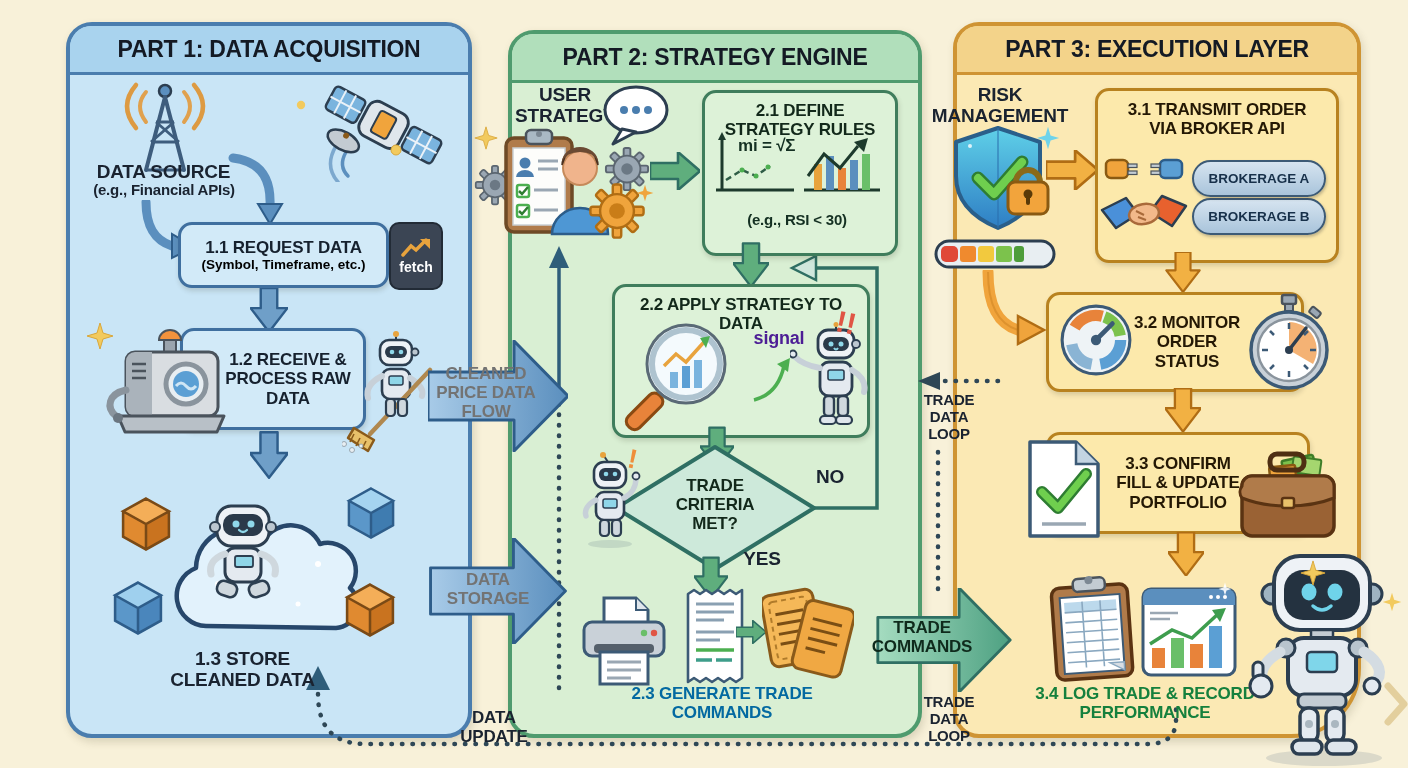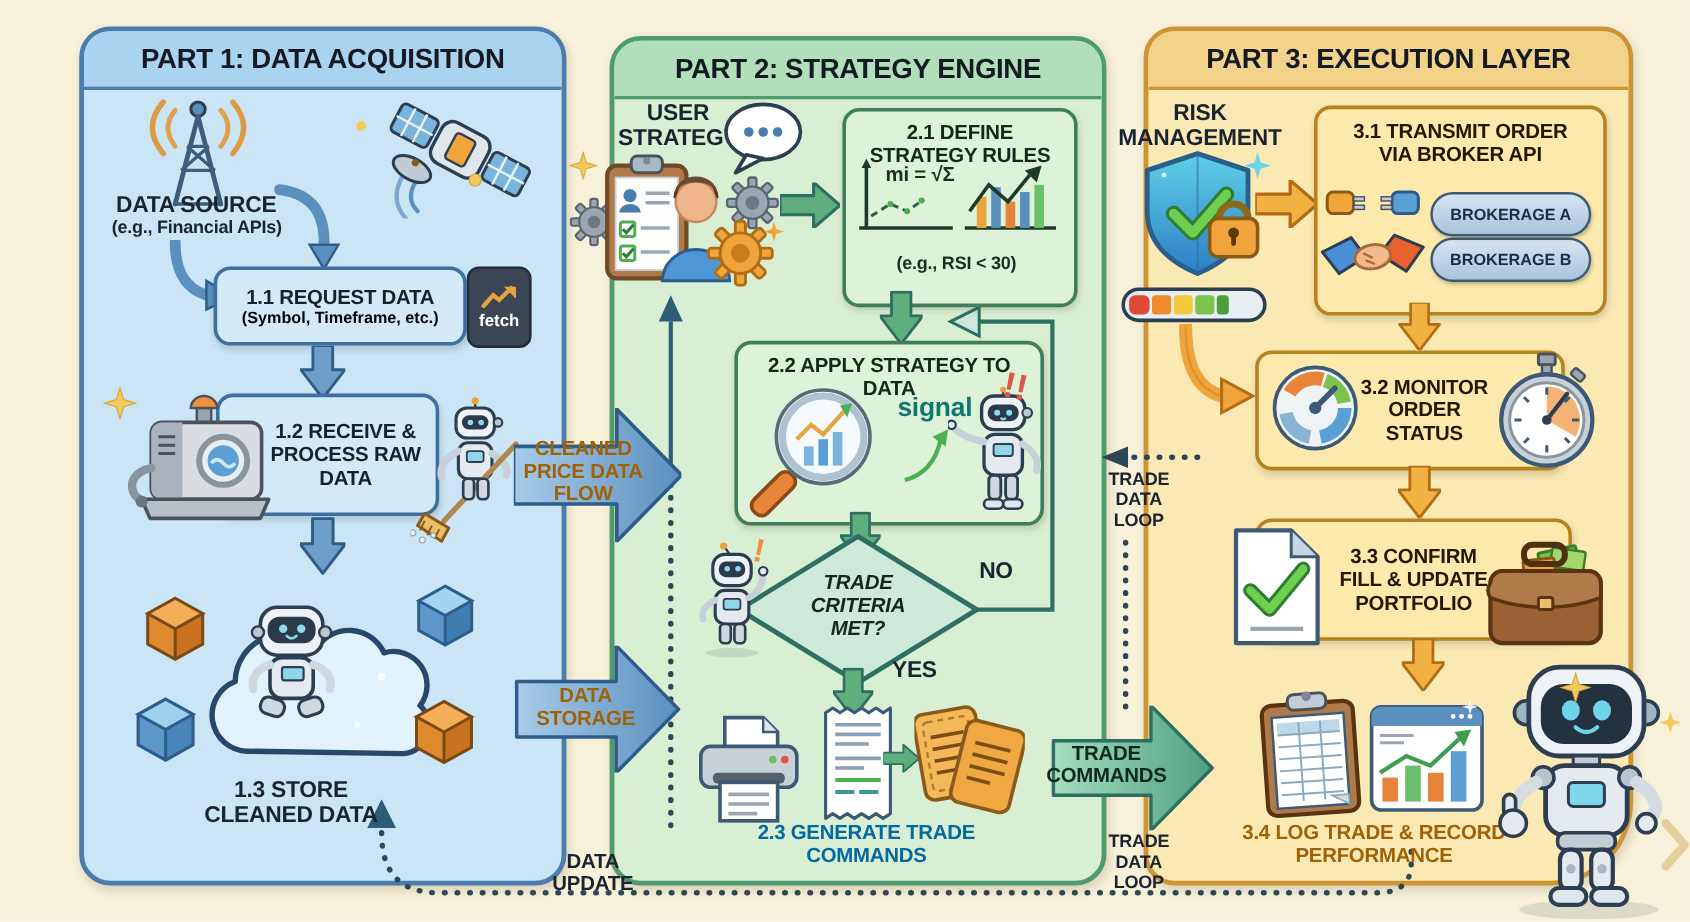--- a/index.html
+++ b/index.html
@@ -16,21 +16,21 @@
   .n3{background:#fce9ab;border-color:#b8821f;}
   .nt{font-weight:800;font-size:17px;color:#16212e;line-height:1.12;letter-spacing:-.2px;}
   .nt2{color:#12281a;}
   .nt3{color:#241804;}
   .sub{font-weight:700;font-size:13.5px;color:#000000;}
   .pill{position:absolute;border-radius:999px;border:2.5px solid #3c5a76;background:linear-gradient(#d6e4f0,#a9c4db);display:flex;align-items:center;justify-content:center;font-size:13.5px;font-weight:800;color:#17304a;box-shadow:1px 2px 3px rgba(60,60,60,.3);}
   .ar-blue{fill:#6f9fc8;stroke:#2e5d8a;stroke-width:2.6;stroke-linejoin:round;}
   .ar-green{fill:#5fae7d;stroke:#2f6f63;stroke-width:2.6;stroke-linejoin:round;}
   .ar-orange{fill:#f2b143;stroke:#b06d14;stroke-width:2.6;stroke-linejoin:round;}
   .dotted{fill:none;stroke:#2e4756;stroke-width:4.5;stroke-dasharray:.5 10;stroke-linecap:round;}
-  .conn-lbl{color:#a16207;font-size:17px;}
+  .conn-lbl{color:#737373;font-size:17px;}
   .spark{position:absolute;}
   .excl{position:absolute;font-weight:800;transform:rotate(12deg);}
 </style>
 </head>
 <body>
 
 <div id="stage">
 
 
 <svg width="0" height="0" style="position:absolute">
@@ -385,21 +385,21 @@
         <rect x="22" y="76" width="16" height="44" rx="7" fill="#e8833a" stroke="#8a4a12" stroke-width="3"></rect>
       </g>
   <circle cx="70" cy="50" r="39" fill="#f4fafd" stroke="#5a6a76" stroke-width="3"></circle>
   <circle cx="70" cy="50" r="34" fill="#f4fafd" stroke="#aec3cf" stroke-width="6"></circle>
   <rect x="54" y="58" width="8" height="16" fill="#7ab4de"></rect>
       <rect x="66" y="52" width="8" height="22" fill="#5b9fd4"></rect>
       <rect x="78" y="46" width="8" height="28" fill="#7ab4de"></rect>
   <path d="M48,52 L60,40 L70,48 L88,28" stroke="#e8a33d" stroke-width="3.5" fill="none"></path>
   <polygon points="84,24 94,22 90,34" fill="#4caf50"></polygon>
 </svg>
-<div class="lbl" style="left:744px;top:328px;width:70px;font-size:22px;color:#0f766e;">signal</div>
+<div class="lbl" style="left:744px;top:328px;width:70px;font-size:18px;color:#4c1d95;">signal</div>
 <svg class="abs" style="left:744px;top:352px;width:56px;height:52px" viewBox="0 0 56 52">
   <path d="M10,48 C26,44 36,32 40,14" stroke="#4caf50" stroke-width="3.5" fill="none"></path>
   <polygon points="33,12 46,6 44,20" fill="#4caf50"></polygon>
 </svg>
 
 <svg class="abs" style="left:790px;top:322px;width:80px;height:118px" viewBox="0 0 80 118">
   <line x1="46" y1="8" x2="46" y2="3" stroke="#2c3e50" stroke-width="2"></line>
       <circle cx="46" cy="2.5" r="2.5" fill="#e8a33d"></circle>
   <rect x="28" y="8" width="36" height="28" rx="10" fill="#eef2f6" stroke="#2c3e50" stroke-width="2.8"></rect>
   <rect x="33" y="15" width="26" height="14" rx="7" fill="#2b3a4a"></rect>
@@ -420,21 +420,21 @@
 <div class="excl" style="left:836px;top:306px;font-size:30px;color:#e05545;">!!</div>
 
 <svg class="abs" style="left:700px;top:426px;width:34px;height:44px">
       <use href="#arrD" class="ar-green"></use>
     </svg>
 
 
 <svg class="abs" style="left:613px;top:444px;width:204px;height:128px" viewBox="0 0 204 128">
   <polygon points="102,3 201,64 102,125 3,64" fill="#cde9da" stroke="#2f6f63" stroke-width="4" stroke-linejoin="round"></polygon>
 </svg>
-<div class="lbl" style="left:665px;top:476px;width:100px;font-size:17px;color:#12281a;font-style:italic;">TRADE CRITERIA MET?</div>
+<div class="lbl" style="left:665px;top:476px;width:100px;font-size:17px;color:#12281a;">TRADE CRITERIA MET?</div>
 <div class="lbl" style="left:808px;top:466px;width:44px;font-size:19px;">NO</div>
 <div class="lbl" style="left:732px;top:548px;width:60px;font-size:19px;">YES</div>
 
 
 <svg class="abs" style="left:574px;top:452px;width:72px;height:104px" viewBox="0 0 72 104">
   <line x1="34" y1="10" x2="30" y2="4" stroke="#2c3e50" stroke-width="2"></line>
       <circle cx="29" cy="3" r="3" fill="#e8a33d"></circle>
   <rect x="20" y="10" width="32" height="26" rx="10" fill="#eef2f6" stroke="#2c3e50" stroke-width="2.6"></rect>
   <rect x="25" y="16" width="22" height="13" rx="6" fill="#2b3a4a"></rect>
   <circle cx="32" cy="22" r="2.3" fill="#8fd8ea"></circle>
@@ -653,21 +653,21 @@
       <circle cx="85" cy="11" r="2" fill="#fff"></circle>
       <circle cx="71" cy="11" r="2" fill="#fff"></circle>
   <path d="M10,27 h28 M10,33 h20" stroke="#9aa7b3" stroke-width="2.5"></path>
   <rect x="12" y="62" width="13" height="20" fill="#e8833a"></rect>
   <rect x="31" y="52" width="13" height="30" fill="#6abf69"></rect>
   <rect x="50" y="58" width="13" height="24" fill="#e8833a"></rect>
   <rect x="69" y="40" width="13" height="42" fill="#5b9fd4"></rect>
   <path d="M10,58 L32,44 L52,52 L78,28" stroke="#3e9d4e" stroke-width="3.5" fill="none"></path>
   <polygon points="72,24 86,22 80,36" fill="#3e9d4e"></polygon>
 </svg>
-<div class="lbl" style="left:1030px;top:684px;width:230px;font-size:17px;color:#a16207;">3.4 LOG TRADE &amp; RECORD PERFORMANCE</div>
+<div class="lbl" style="left:1030px;top:684px;width:230px;font-size:17px;color:#15803d;">3.4 LOG TRADE &amp; RECORD PERFORMANCE</div>
 
 
 <svg class="abs" style="left:1236px;top:550px;width:172px;height:218px" viewBox="0 0 172 218">
   <ellipse cx="88" cy="208" rx="58" ry="8" fill="rgba(90,110,130,.18)"></ellipse>
   <circle cx="36" cy="44" r="10" fill="#9fb4c2" stroke="#2c3e50" stroke-width="3"></circle>
   <circle cx="136" cy="44" r="10" fill="#9fb4c2" stroke="#2c3e50" stroke-width="3"></circle>
   <rect x="38" y="6" width="96" height="74" rx="26" fill="#eef2f6" stroke="#2c3e50" stroke-width="4"></rect>
   <rect x="48" y="20" width="76" height="50" rx="19" fill="#243240"></rect>
   <ellipse cx="73" cy="42" rx="7.5" ry="8.5" fill="#6fd3ea"></ellipse>
       <ellipse cx="99" cy="42" rx="7.5" ry="8.5" fill="#6fd3ea"></ellipse>

